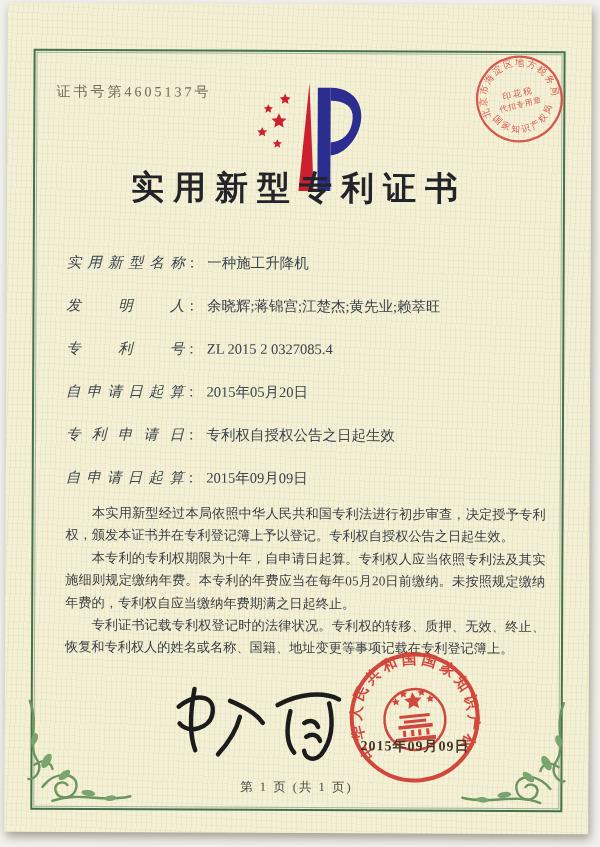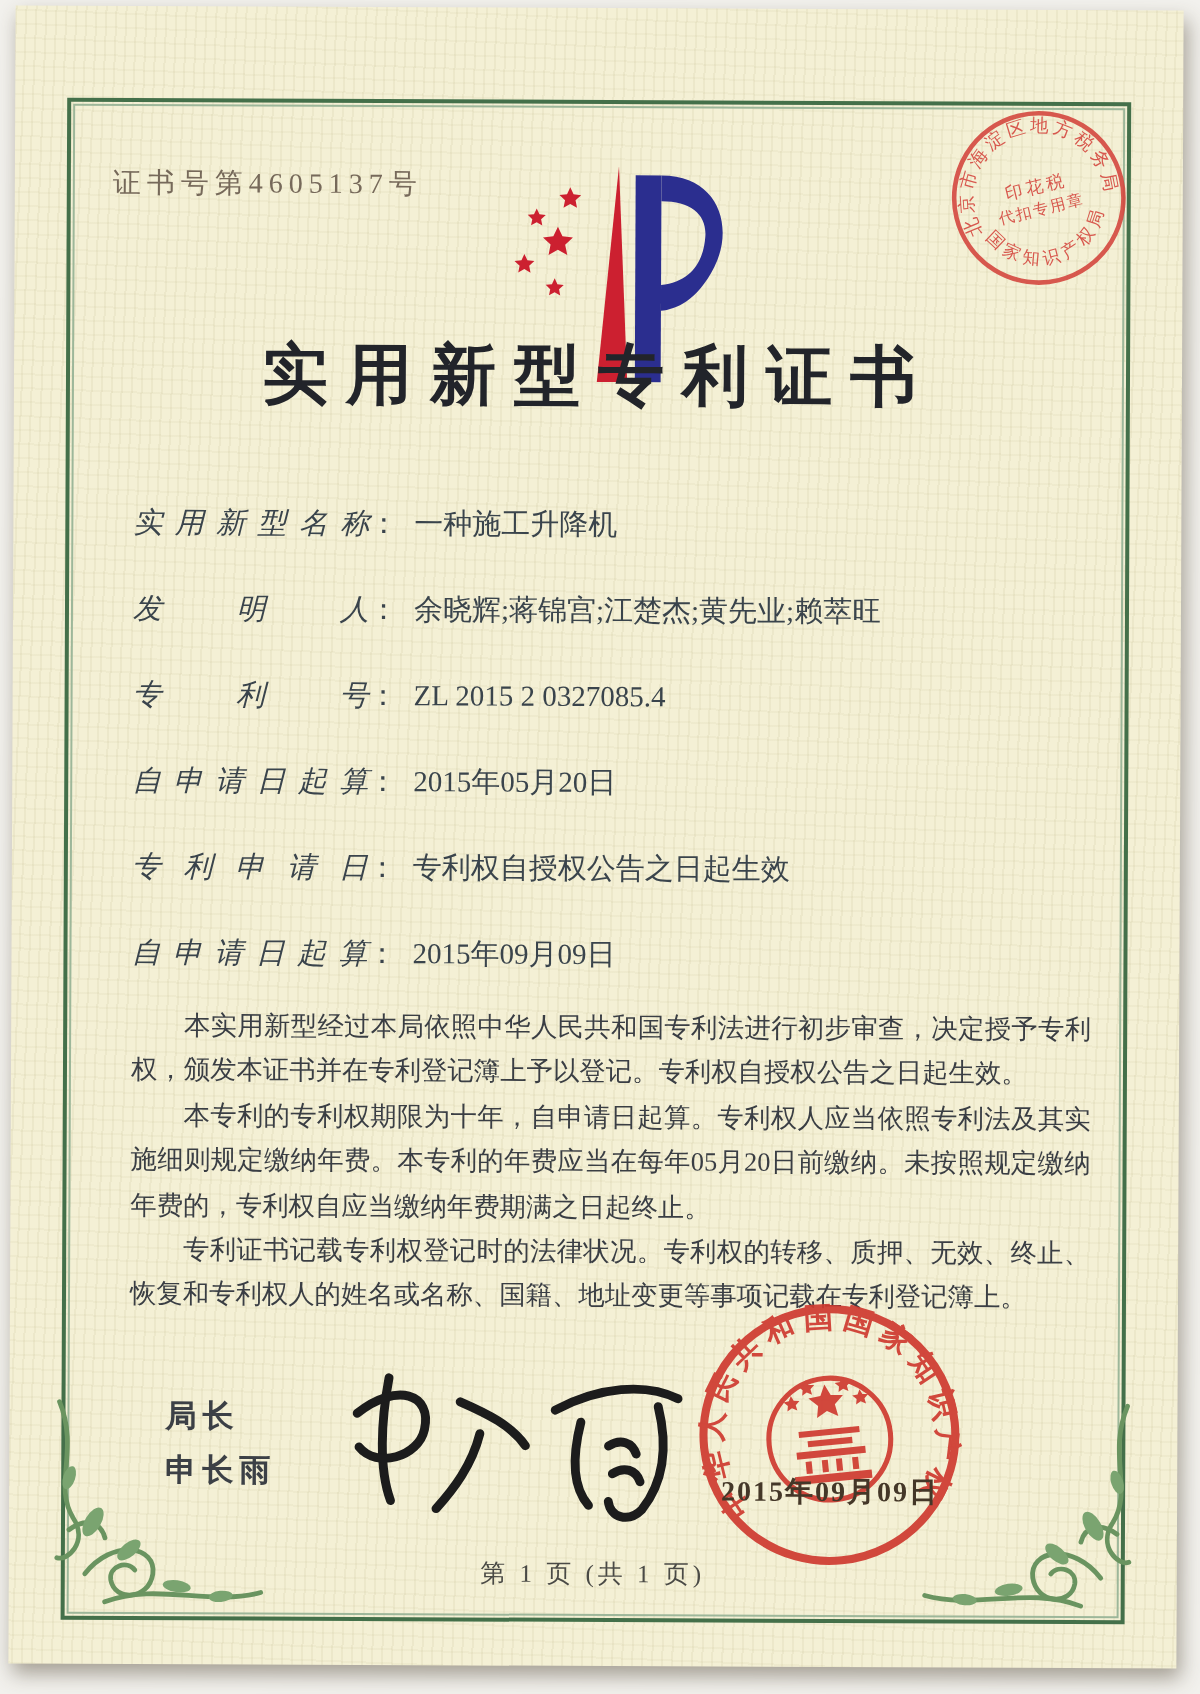--- a/index.html
+++ b/index.html
@@ -86,24 +86,20 @@
         <span class="f-label">自申请日起算</span><span class="f-colon">：</span><span>2015年09月09日</span>
       </div>
     </div>
 
     <div class="bodytext">
       <p>本实用新型经过本局依照中华人民共和国专利法进行初步审查，决定授予专利权，颁发本证书并在专利登记簿上予以登记。专利权自授权公告之日起生效。</p>
       <p>本专利的专利权期限为十年，自申请日起算。专利权人应当依照专利法及其实施细则规定缴纳年费。本专利的年费应当在每年05月20日前缴纳。未按照规定缴纳年费的，专利权自应当缴纳年费期满之日起终止。</p>
       <p>专利证书记载专利权登记时的法律状况。专利权的转移、质押、无效、终止、恢复和专利权人的姓名或名称、国籍、地址变更等事项记载在专利登记簿上。</p>
     </div>
 
-    <div class="sig-block">
-      <div>局长</div>
-      <div>申长雨</div>
-    </div>
 
     <svg class="autograph" viewBox="0 0 200 90" aria-hidden="true">
       <g fill="none" stroke="#1c1c1c" stroke-width="4.5" stroke-linecap="round">
         <path d="M30 12 C26 34 25 58 31 74"></path>
         <path d="M14 30 C34 14 52 20 48 38 C45 52 24 58 15 47"></path>
         <path d="M66 24 C80 30 92 36 99 46"></path>
         <path d="M76 40 C72 56 63 68 54 78"></path>
         <path d="M114 28 C136 16 160 14 176 22"></path>
         <path d="M127 34 C122 54 124 68 131 76"></path>
         <path d="M166 26 C171 46 169 64 158 78 C151 85 142 82 141 74"></path>

